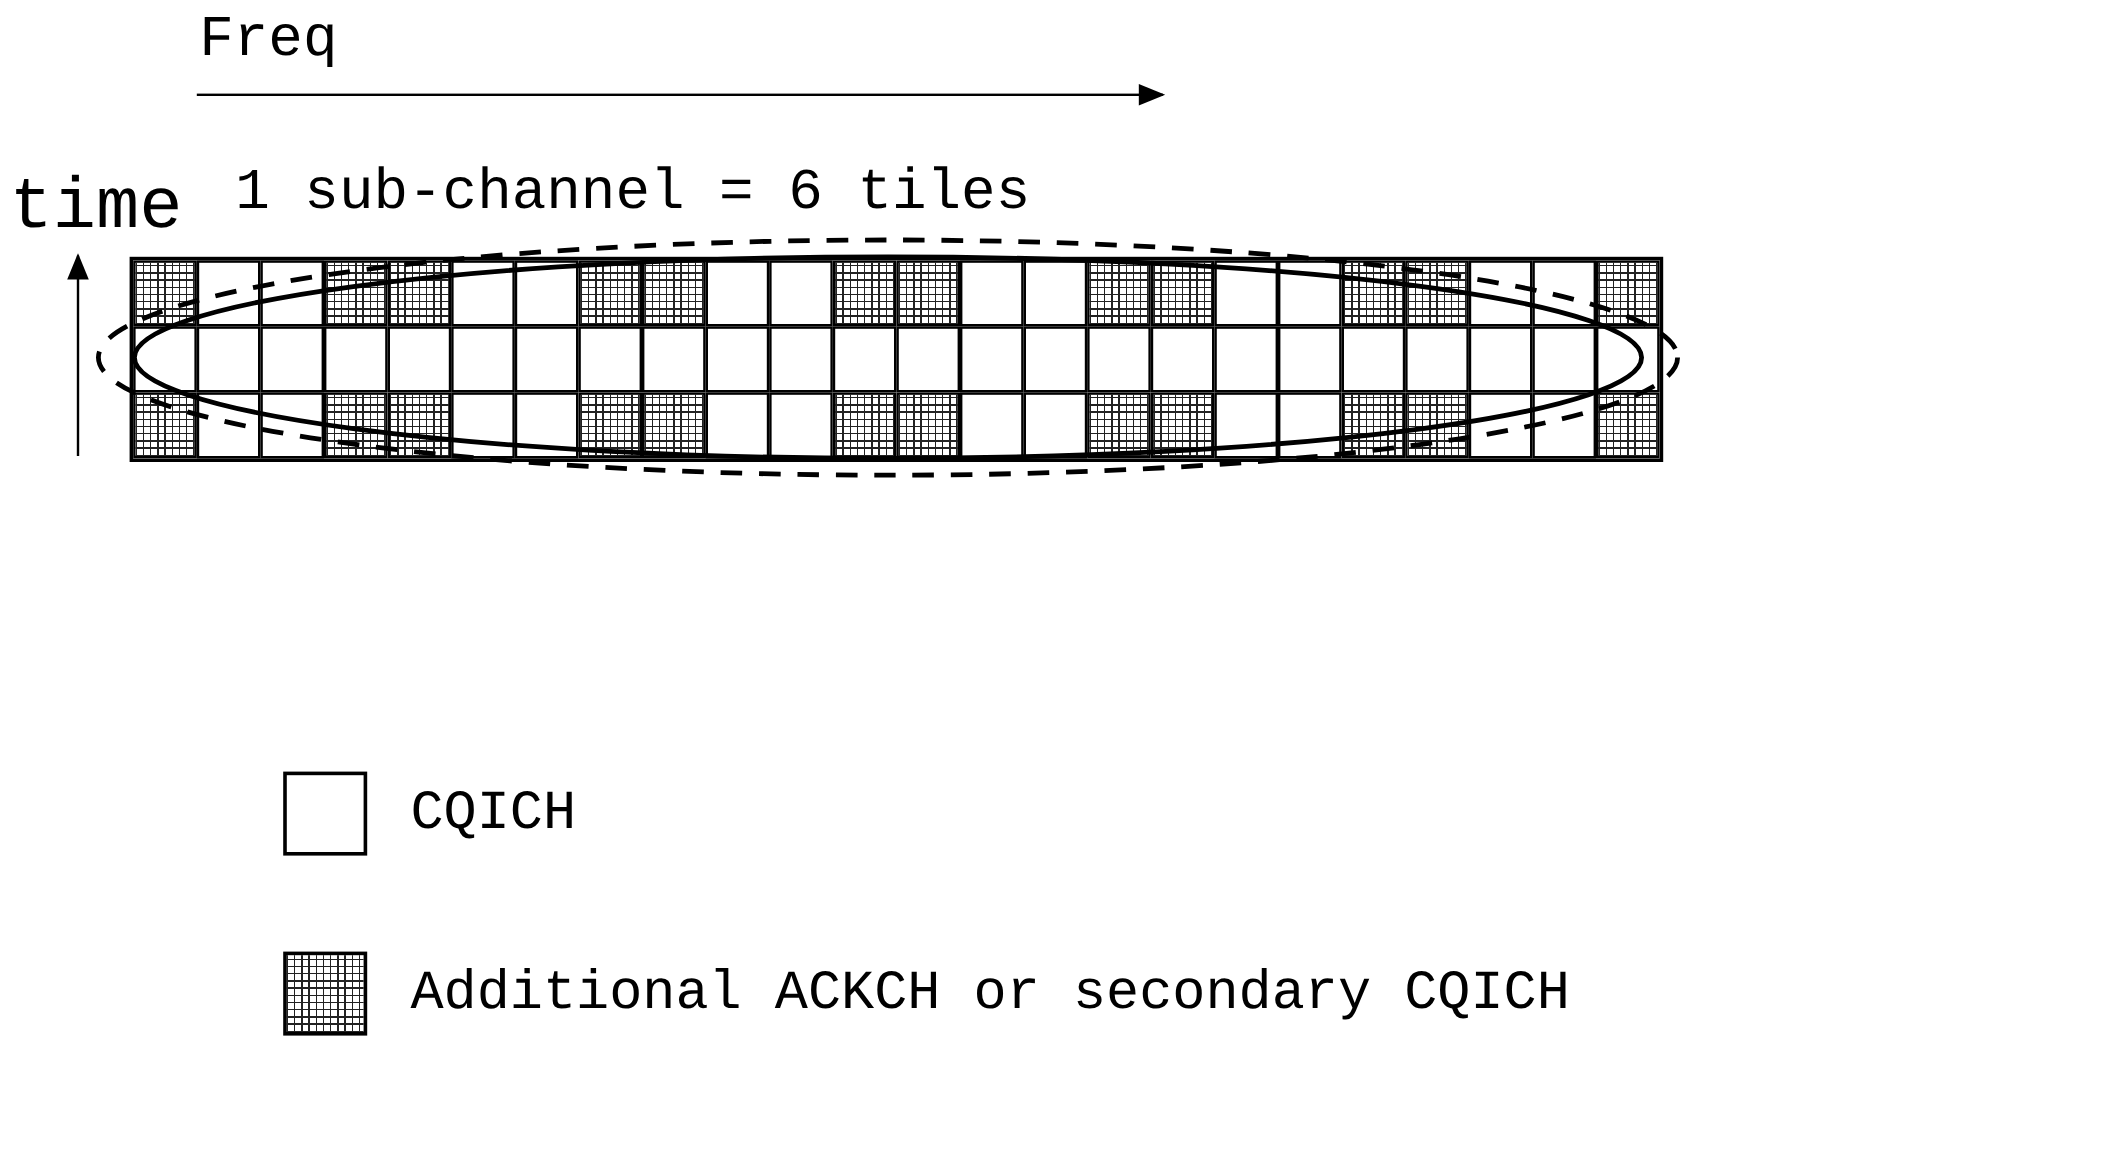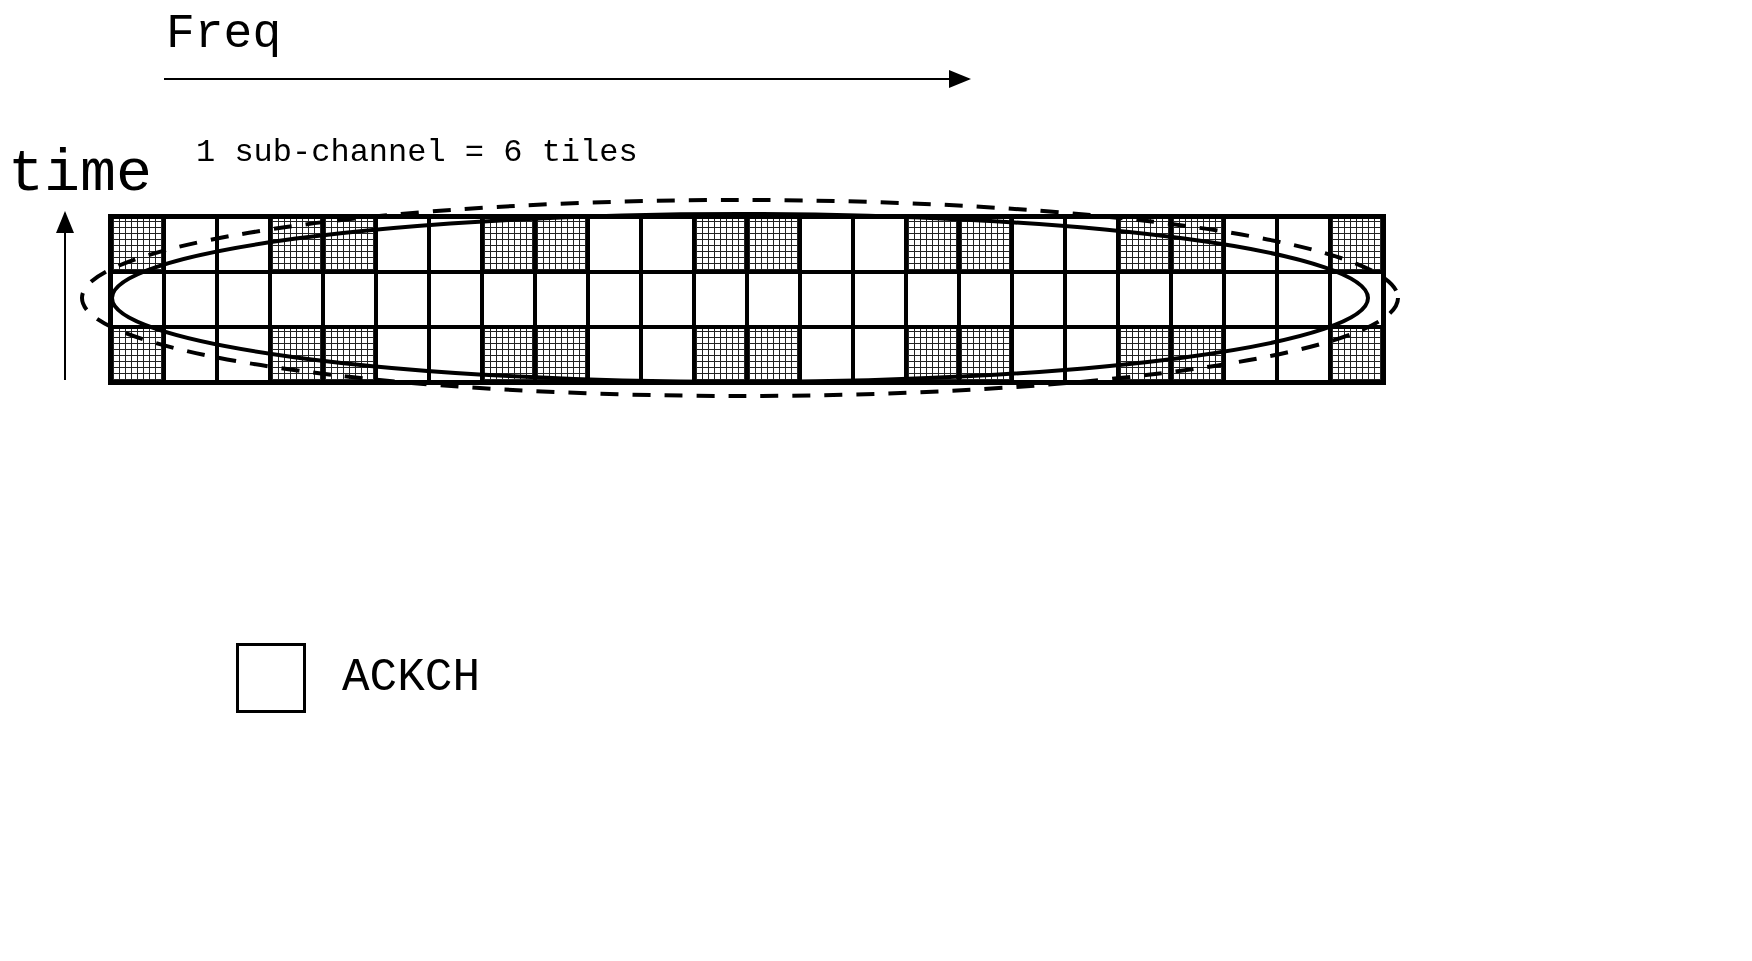--- a/index.html
+++ b/index.html
@@ -16,21 +16,21 @@
     width: 1752px;
     height: 749px;
   }
   .label {
     position: absolute;
     font-family: "Courier New", Courier, monospace;
     white-space: nowrap;
   }
   .freq-label { left: 166px; top: 7px; font-size: 48px; }
   .time-label { left: 8px; top: 140px; font-size: 60px; }
-  .sub-label  { left: 196px; top: 134px; font-size: 32px; }
+  .sub-label  { left: 196px; top: 134px; font-size: 48px; }
 
   .freq-arrow {
     position: absolute;
     top: 78px;
     left: 164px;
     width: 805px;
     height: 2px;
     background: #000;
   }
   .freq-arrow::after {
@@ -203,17 +203,21 @@
     </div>
 
   <svg class="ellipses" viewBox="0 0 1348 216">
     <ellipse cx="674" cy="108" rx="628" ry="84" fill="none" stroke="#000" stroke-width="4"></ellipse>
     <ellipse cx="674" cy="108" rx="658" ry="98" fill="none" stroke="#000" stroke-width="4" stroke-dasharray="18 14"></ellipse>
   </svg>
 
   <div class="legend">
     <div class="legend-row">
       <div class="legend-swatch"></div>
-      <div class="legend-text">ACKCH</div>
+      <div class="legend-text">CQICH</div>
+    </div>
+    <div class="legend-row">
+      <div class="legend-swatch hatched"></div>
+      <div class="legend-text">Additional ACKCH or secondary CQICH</div>
     </div>
   </div>
 
 </div>
 
 </body></html>

